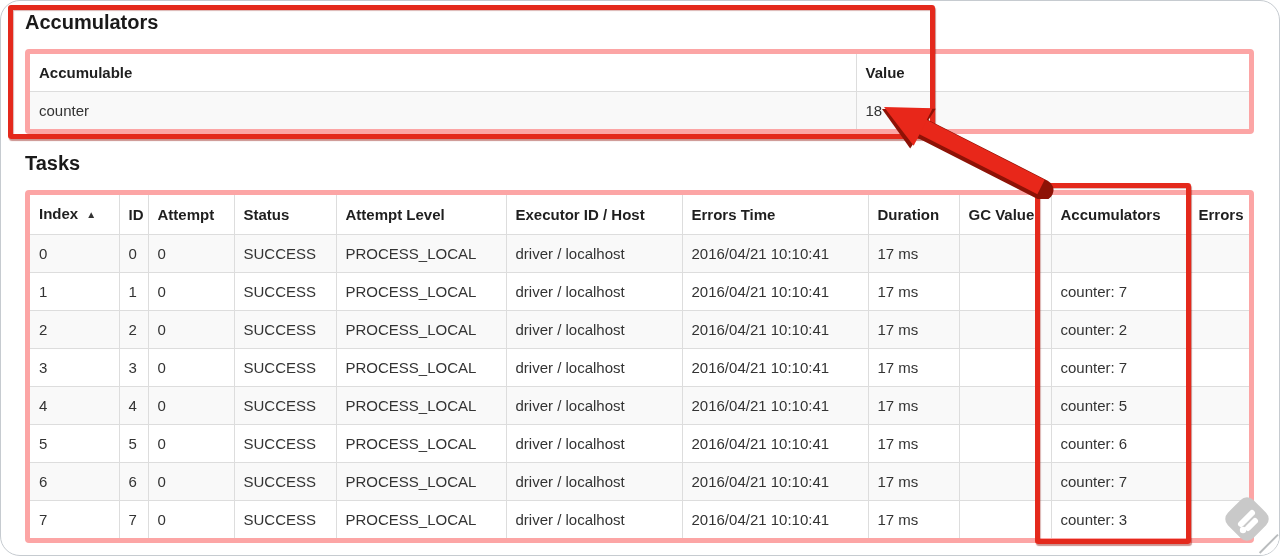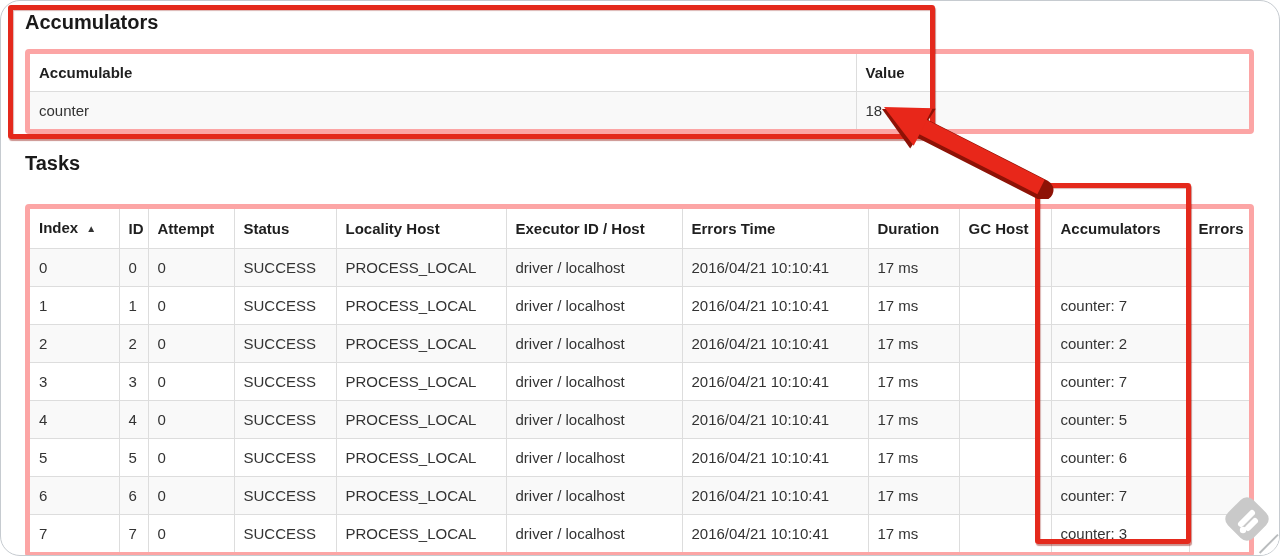--- a/index.html
+++ b/index.html
@@ -21,21 +21,21 @@
   }
   #accumulators-title{top:10px;}
   #tasks-title{top:151px;}
   .tbl-wrap{
     position:absolute;left:24px;width:1229px;
     box-sizing:border-box;
     border:5px solid #fca5a5;border-radius:4px;
     background:#fff;overflow:hidden;
   }
   #accumulable-table-wrap{top:48px;}
-  #tasks-table-wrap{top:203px;}
+  #tasks-table-wrap{top:189px;}
   table.tbl{
     border-collapse:collapse;table-layout:fixed;width:100%;
     font-size:15px;color:#333;
   }
   .tbl th,.tbl td{
     border-left:1px solid #ddd;
     border-top:1px solid #ddd;
     padding:8px 9px;
     text-align:left;vertical-align:middle;
     white-space:nowrap;overflow:hidden;
@@ -108,25 +108,25 @@
           <col style="width: 92px;">
           <col style="width: 138px;">
           <col style="width: 70px;">
         </colgroup>
         <thead>
           <tr>
             <th><span>Index</span><span class="sort-icon">▲</span></th>
             <th><span>ID</span></th>
             <th><span>Attempt</span></th>
             <th><span>Status</span></th>
-            <th><span>Locality Host</span></th>
+            <th><span>Attempt Level</span></th>
             <th><span>Executor ID / Host</span></th>
             <th><span>Errors Time</span></th>
             <th><span>Duration</span></th>
-            <th><span>GC Host</span></th>
+            <th><span>GC Value</span></th>
             <th><span>Accumulators</span></th>
             <th><span>Errors</span></th>
           </tr>
         </thead>
         <tbody>
           <tr>
             <td>0</td>
             <td>0</td>
             <td>0</td>
             <td>SUCCESS</td>

